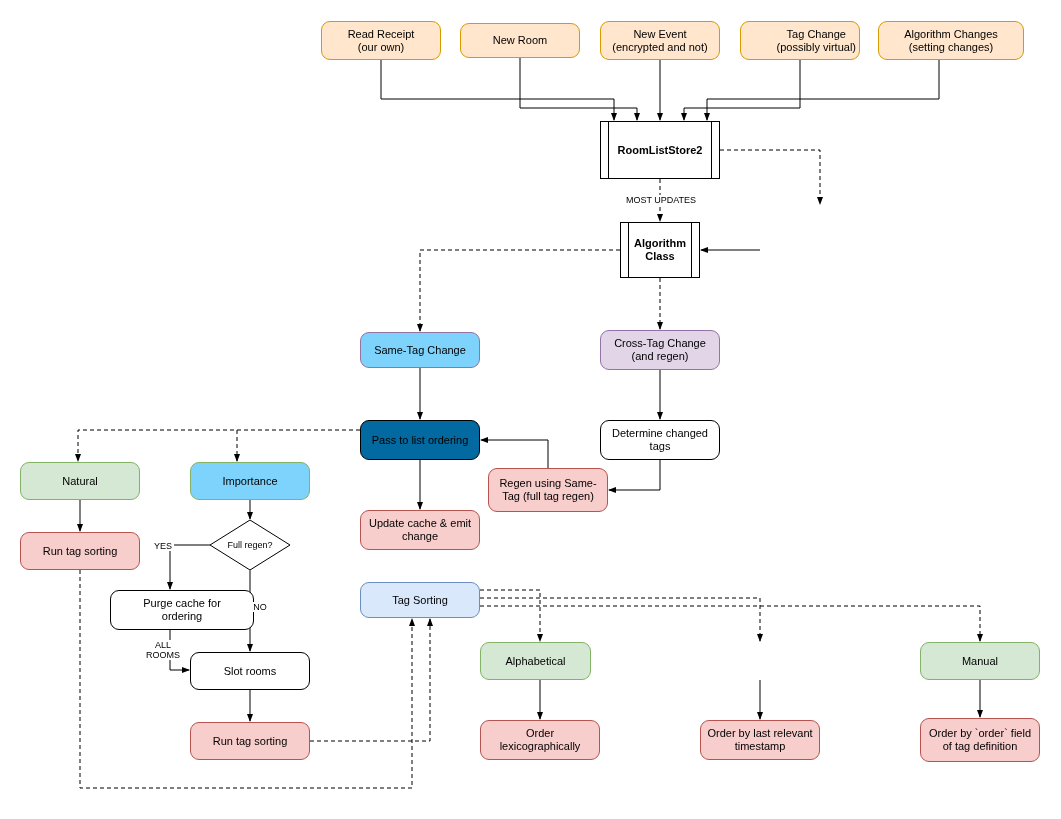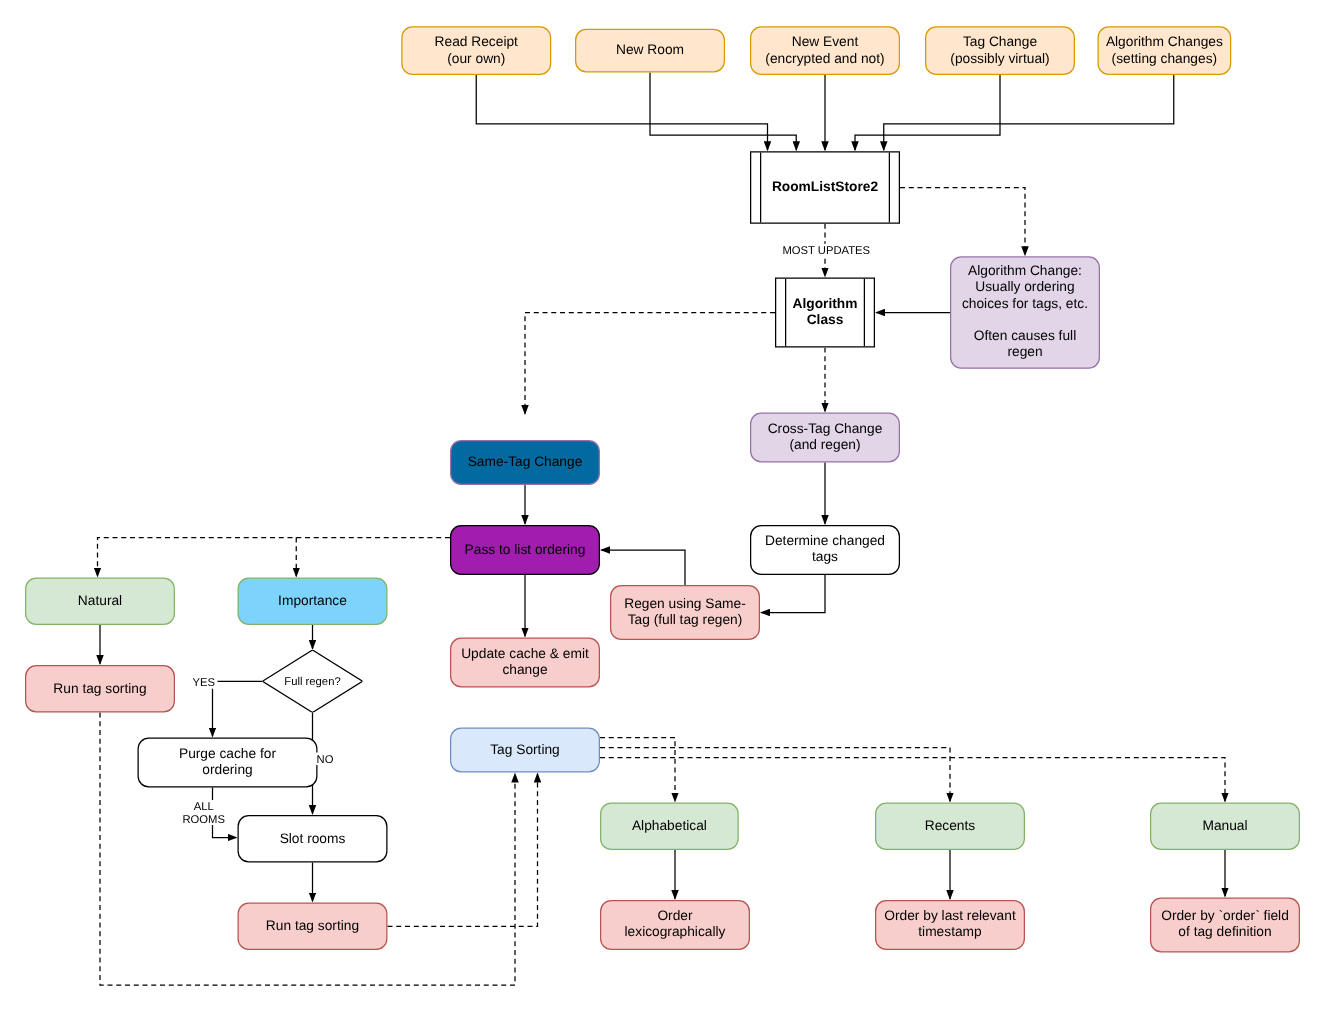--- a/index.html
+++ b/index.html
@@ -93,55 +93,47 @@
         <span class="node-label">Read Receipt
 (our own)</span>
       </div>
       <div class="node rounded" style="left: 460px; top: 23px; width: 120px; height: 35px; background: rgb(255, 230, 204); border-color: rgb(215, 155, 0);">
         <span class="node-label">New Room</span>
       </div>
       <div class="node rounded" style="left: 600px; top: 21px; width: 120px; height: 39px; background: rgb(255, 230, 204); border-color: rgb(215, 155, 0);">
         <span class="node-label">New Event
 (encrypted and not)</span>
       </div>
-      <div class="node rounded" style="left: 740px; top: 21px; width: 120px; height: 39px; background: rgb(255, 230, 204); border-color: rgb(215, 155, 0);">
+      <div class="node rounded" style="left: 740px; top: 21px; width: 120px; height: 39px; background: rgb(255, 230, 204); border-color: rgb(215, 155, 0); justify-content: flex-end;">
         <span class="node-label">Tag Change
 (possibly virtual)</span>
       </div>
-      <div class="node rounded" style="left: 878px; top: 21px; width: 107px; height: 39px; background: rgb(255, 230, 204); border-color: rgb(215, 155, 0);">
+      <div class="node rounded" style="left: 878px; top: 21px; width: 146px; height: 39px; background: rgb(255, 230, 204); border-color: rgb(215, 155, 0);">
         <span class="node-label">Algorithm Changes
 (setting changes)</span>
       </div>
       <div class="node process" style="left: 600px; top: 121px; width: 120px; height: 58px; background: rgb(255, 255, 255); border-color: rgb(0, 0, 0);">
         <span class="process-bar" style="left: 7px; background: rgb(0, 0, 0);"></span>
         <span class="process-bar" style="right: 7px; background: rgb(0, 0, 0);"></span>
         <span class="node-label">RoomListStore2</span>
-      </div>
-      <div class="node rounded" style="left: 760px; top: 205px; width: 120px; height: 90px; background: rgb(225, 213, 231); border-color: rgb(150, 115, 166);">
-        <span class="node-label">Algorithm Change:
-Usually ordering
-choices for tags, etc.
-
-Often causes full
-regen</span>
       </div>
       <div class="node process" style="left: 620px; top: 222px; width: 80px; height: 56px; background: rgb(255, 255, 255); border-color: rgb(0, 0, 0);">
         <span class="process-bar" style="left: 7px; background: rgb(0, 0, 0);"></span>
         <span class="process-bar" style="right: 7px; background: rgb(0, 0, 0);"></span>
         <span class="node-label">Algorithm
 Class</span>
       </div>
-      <div class="node rounded" style="left: 360px; top: 352px; width: 120px; height: 36px; background: #0369a1; border-color: rgb(150, 115, 166);">
+      <div class="node rounded" style="left: 360px; top: 332px; width: 120px; height: 36px; background: #7dd3fc; border-color: rgb(150, 115, 166);">
         <span class="node-label">Same-Tag Change</span>
       </div>
       <div class="node rounded" style="left: 600px; top: 330px; width: 120px; height: 40px; background: rgb(225, 213, 231); border-color: rgb(150, 115, 166); align-items: center;">
         <span class="node-label">Cross-Tag Change
 (and regen)</span>
       </div>
-      <div class="node rounded" style="left: 360px; top: 420px; width: 120px; height: 40px; background: #a21caf; border-color: rgb(0, 0, 0);">
+      <div class="node rounded" style="left: 360px; top: 420px; width: 120px; height: 40px; background: #0369a1; border-color: rgb(0, 0, 0);">
         <span class="node-label">Pass to list ordering</span>
       </div>
       <div class="node rounded" style="left: 600px; top: 420px; width: 120px; height: 40px; background: rgb(255, 255, 255); border-color: rgb(0, 0, 0);">
         <span class="node-label">Determine changed
 tags</span>
       </div>
       <div class="node rounded" style="left: 488px; top: 468px; width: 120px; height: 44px; background: rgb(248, 206, 204); border-color: rgb(184, 84, 80);">
         <span class="node-label">Regen using Same-
 Tag (full tag regen)</span>
       </div>
@@ -172,23 +164,20 @@
         <span class="node-label">Slot rooms</span>
       </div>
       <div class="node rounded" style="left: 190px; top: 722px; width: 120px; height: 38px; background: rgb(248, 206, 204); border-color: rgb(184, 84, 80);">
         <span class="node-label">Run tag sorting</span>
       </div>
       <div class="node rounded" style="left: 360px; top: 582px; width: 120px; height: 36px; background: rgb(218, 232, 252); border-color: rgb(108, 142, 191);">
         <span class="node-label">Tag Sorting</span>
       </div>
       <div class="node rounded" style="left: 480px; top: 642px; width: 111px; height: 38px; background: rgb(213, 232, 212); border-color: rgb(130, 179, 102);">
         <span class="node-label">Alphabetical</span>
-      </div>
-      <div class="node rounded" style="left: 700px; top: 642px; width: 120px; height: 38px; background: rgb(213, 232, 212); border-color: rgb(130, 179, 102);">
-        <span class="node-label">Recents</span>
       </div>
       <div class="node rounded" style="left: 920px; top: 642px; width: 120px; height: 38px; background: rgb(213, 232, 212); border-color: rgb(130, 179, 102);">
         <span class="node-label">Manual</span>
       </div>
       <div class="node rounded" style="left: 480px; top: 720px; width: 120px; height: 40px; background: rgb(248, 206, 204); border-color: rgb(184, 84, 80);">
         <span class="node-label">Order
 lexicographically</span>
       </div>
       <div class="node rounded" style="left: 700px; top: 720px; width: 120px; height: 40px; background: rgb(248, 206, 204); border-color: rgb(184, 84, 80);">
         <span class="node-label">Order by last relevant

